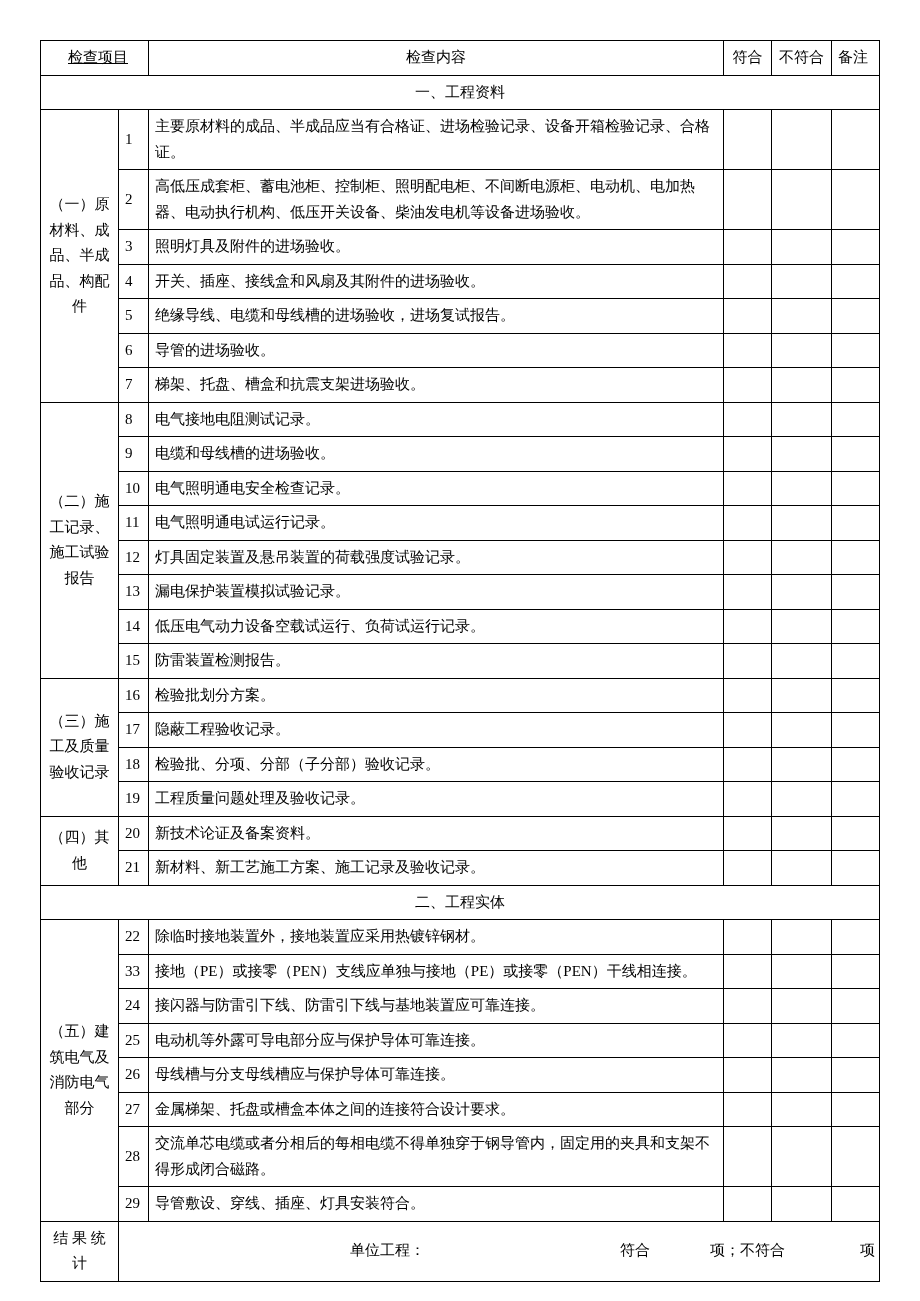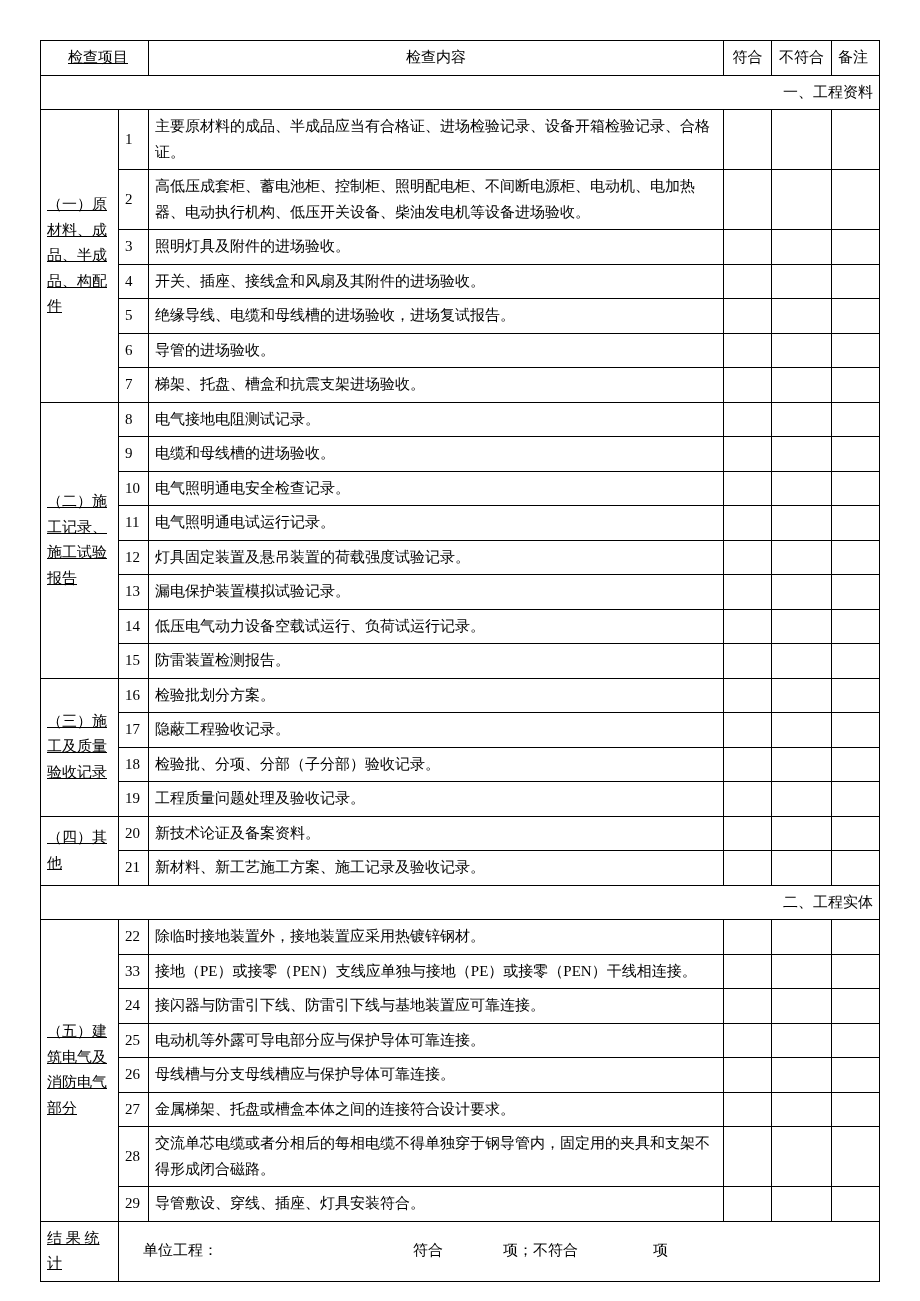--- a/index.html
+++ b/index.html
@@ -24,23 +24,23 @@
       word-break: break-all;
     }
     .col-cat { width: 78px; text-align: center; }
     .col-num { width: 30px; text-align: left; }
     .col-content { }
     .col-conform { width: 48px; }
     .col-nonconform { width: 60px; }
     .col-remark { width: 48px; text-align: left; }
     .header { text-align: center; }
     .header-left { text-align: center; text-decoration: underline; padding-left: 13px; }
-    .section-header { text-align: right; margin-top: 31px; }
-    .summary { text-align: left; padding: 8px 24px; }
-    .rowgroup { text-align: left; text-decoration: underline; }
+    .section-header { text-align: center; margin-top: 31px; }
+    .summary { text-align: right; padding: 8px 4px; }
+    .rowgroup { text-align: center; }
   </style>
 </head>
 <body>
 
 <table>
   <colgroup>
     <col class="col-cat">
     <col class="col-num">
     <col class="col-content">
     <col class="col-conform">

